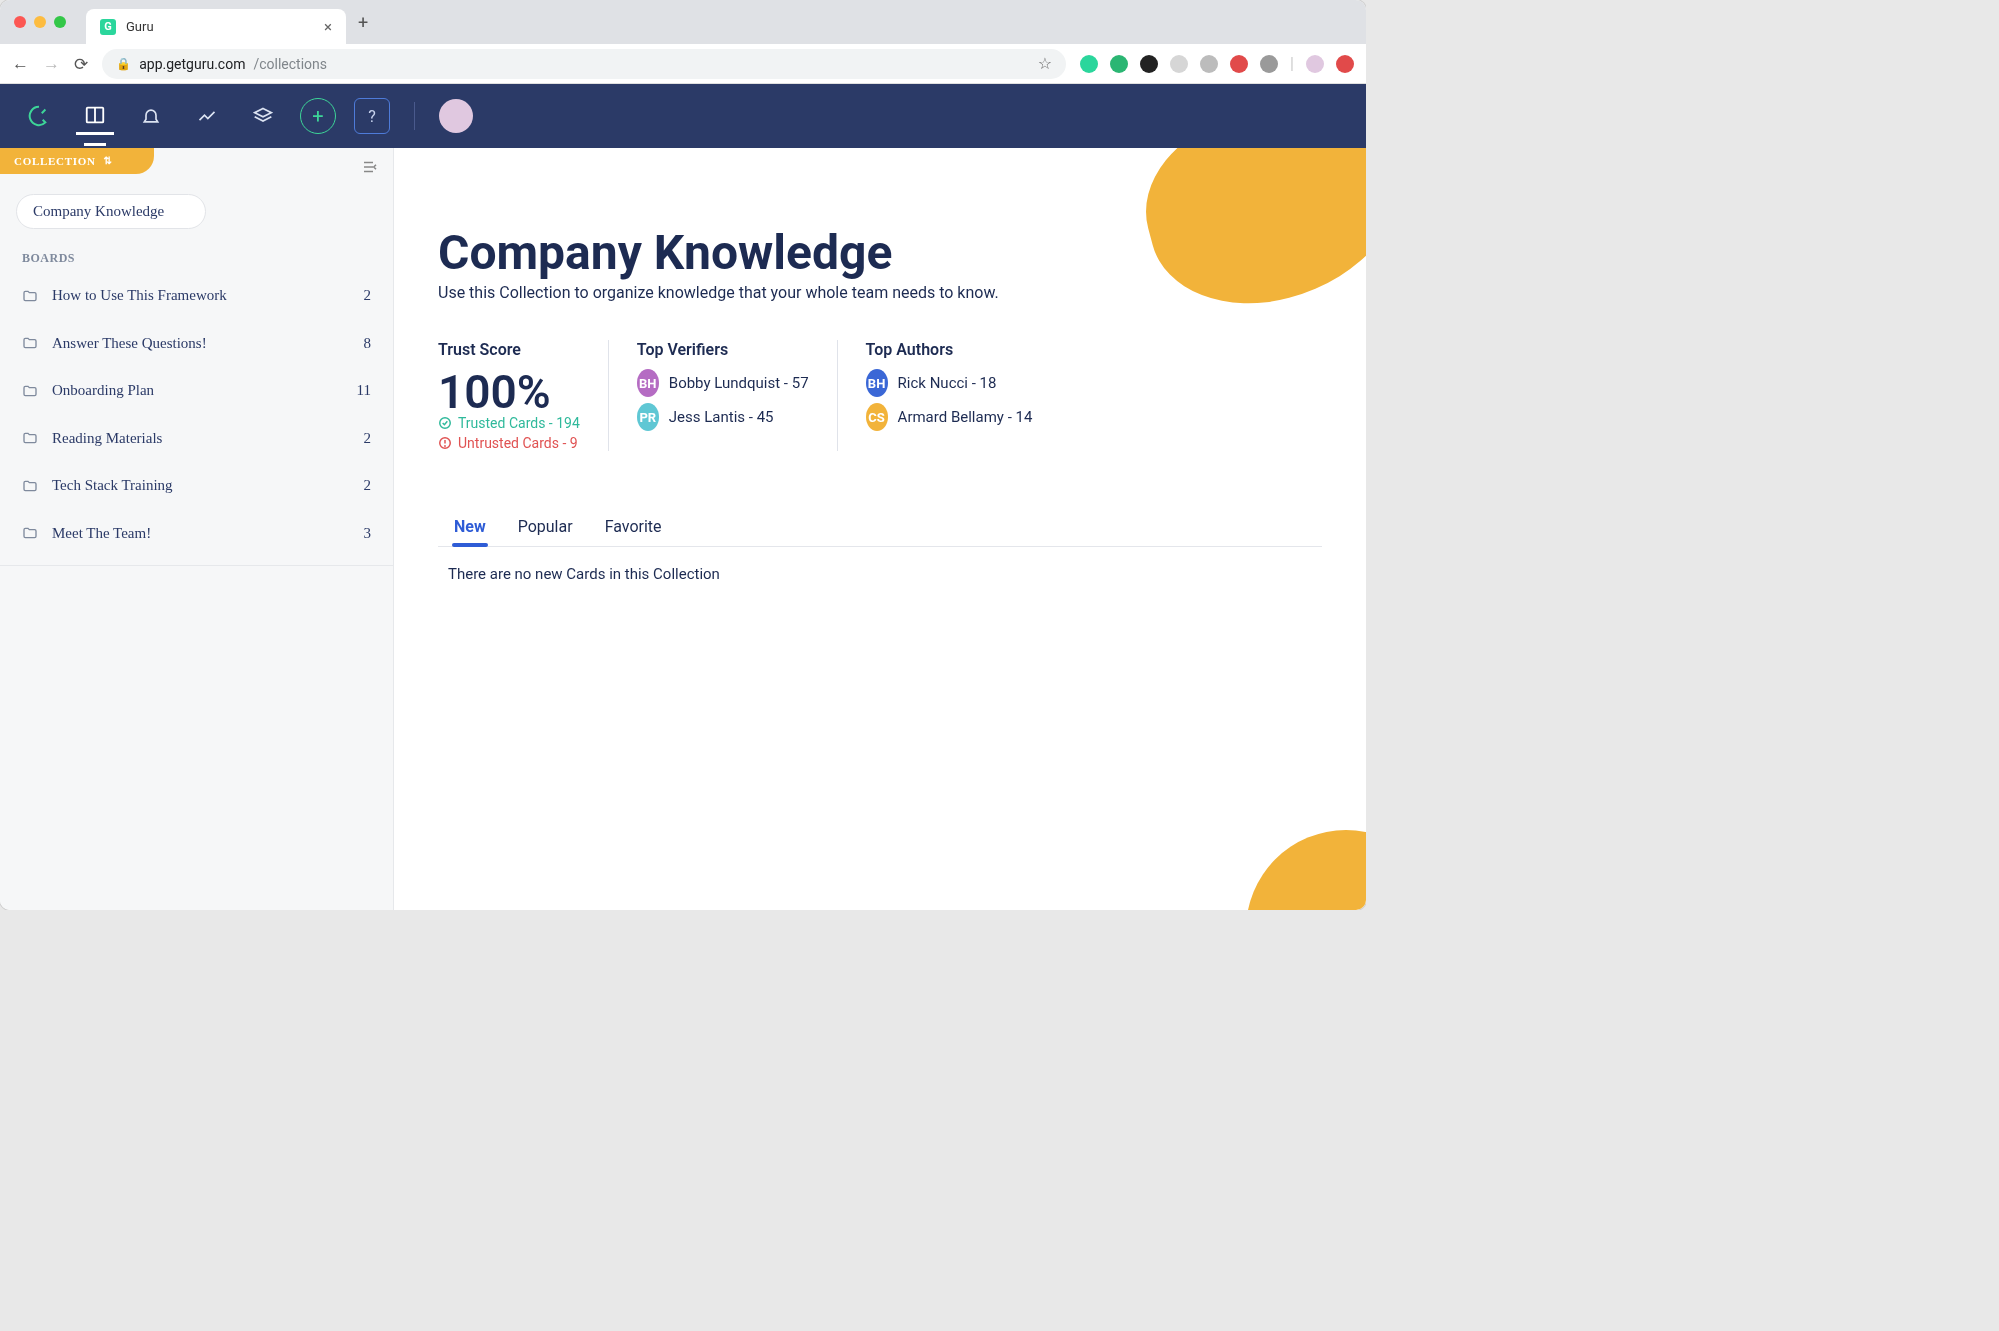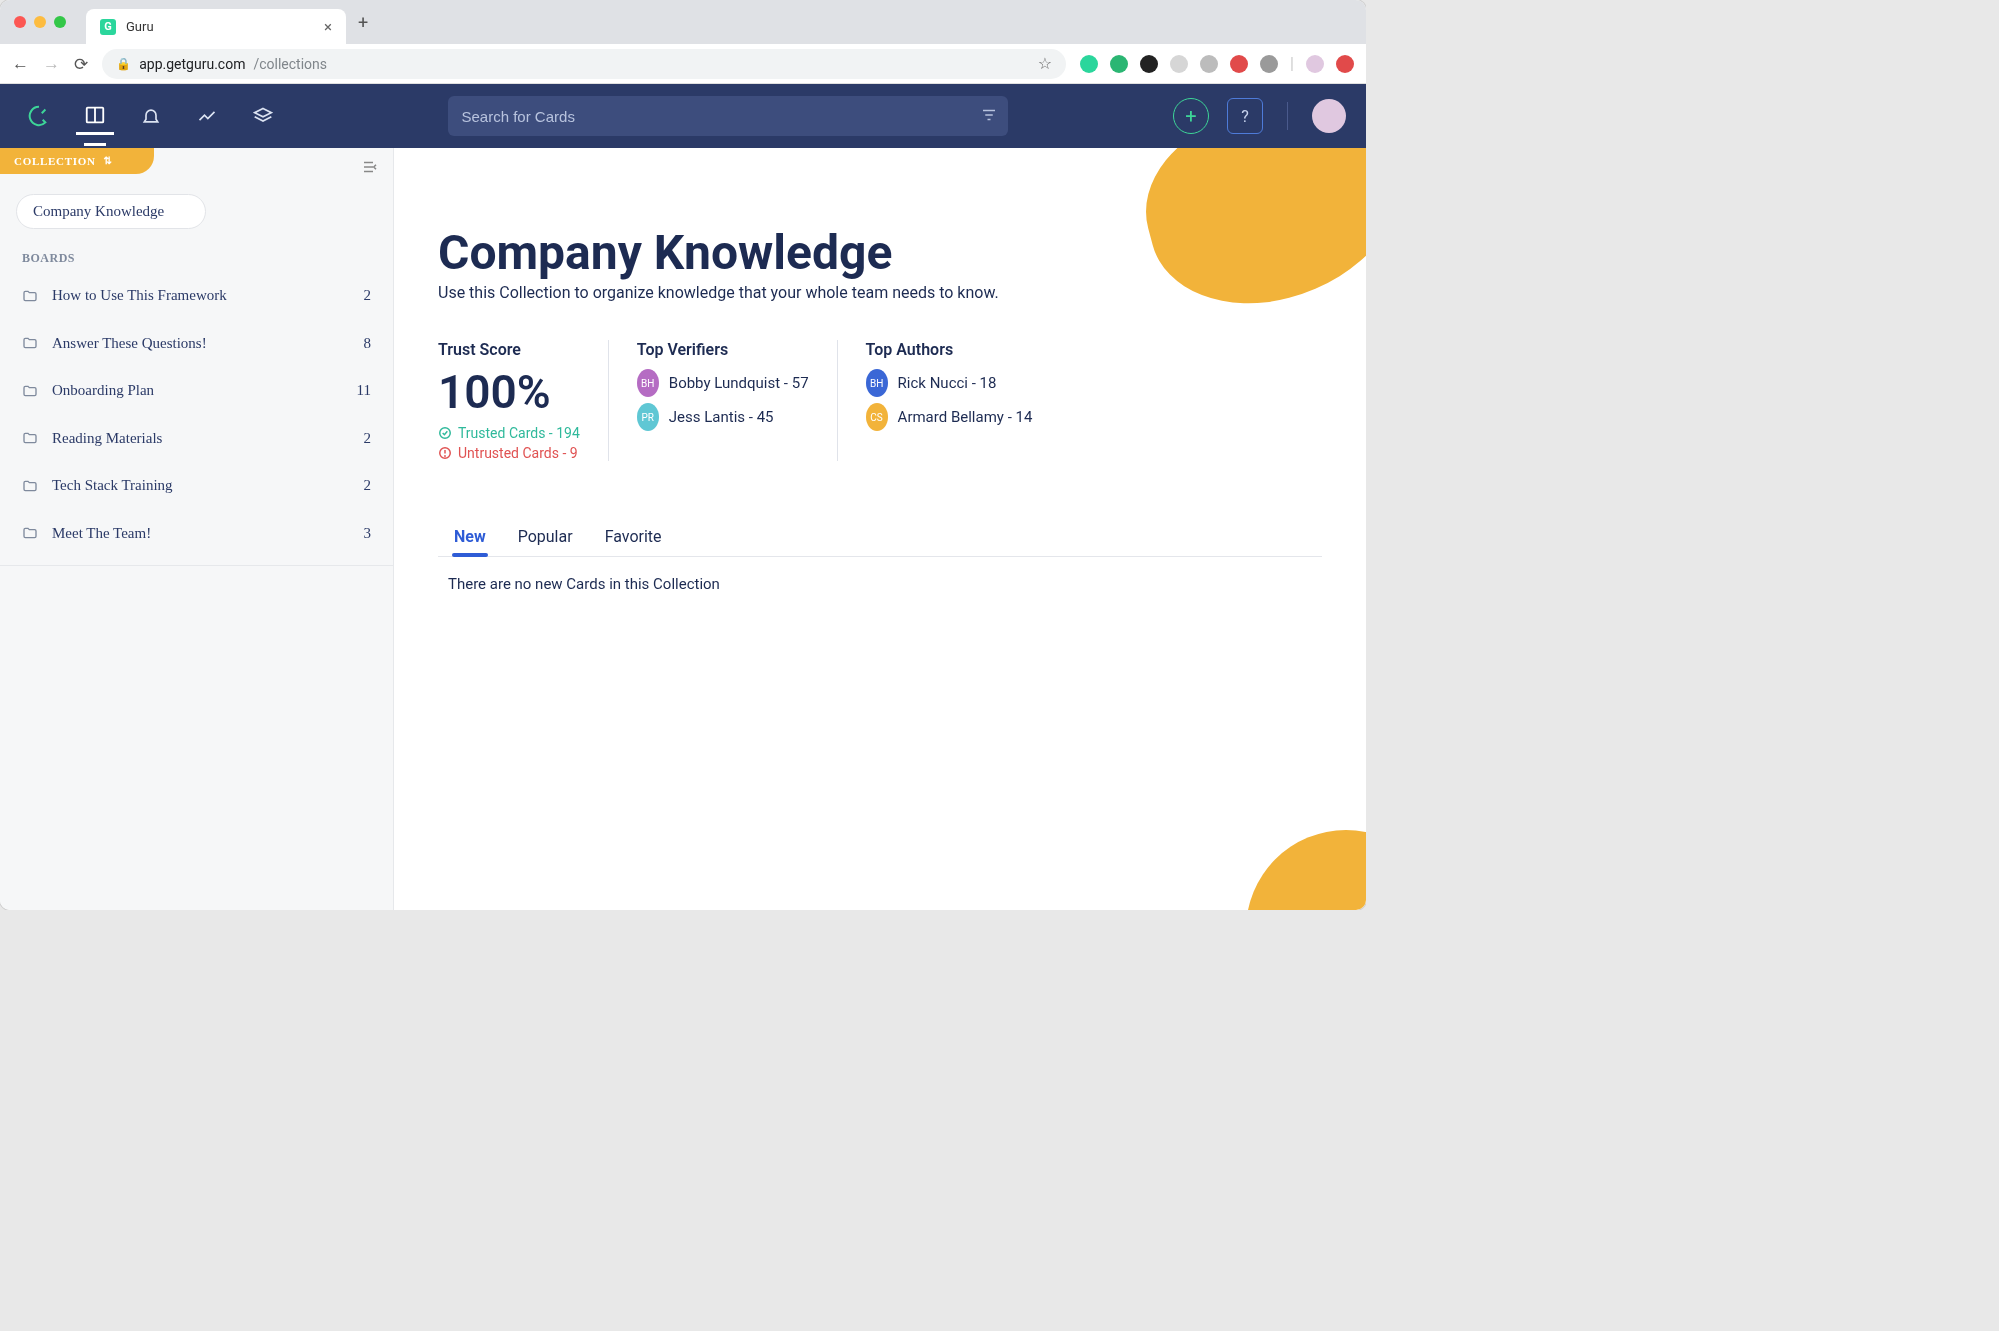--- a/index.html
+++ b/index.html
@@ -109,24 +109,24 @@
   .main{flex:1;background:#fff;position:relative;overflow:hidden;padding:40px 44px;}
   .blob1{position:absolute;top:-40px;right:-40px;width:260px;height:190px;background:#f2b33a;border-radius:50% 40% 60% 50%;transform:rotate(-15deg);}
   .blob2{position:absolute;bottom:-120px;right:-80px;width:200px;height:200px;background:#f2b33a;border-radius:50%;}
   .page-title{font-size:48px;font-weight:700;color:#1d2b52;margin-top:36px;}
   .page-sub{font-size:16px;color:#1d2b52;margin-top:2px;}
   .stats-row{display:flex;margin-top:38px;gap:0;}
   .stat-col{padding:0 28px;border-left:1px solid #e0e3ea;}
   .stat-col:first-child{padding-left:0;border-left:none;}
   .stat-head{font-size:16px;color:#1d2b52;font-weight:600;margin-bottom:10px;}
   .trust-val{font-size:46px;font-weight:600;color:#1d2b52;line-height:1;}
-  .trusted{color:#2fb99b;font-size:14px;display:flex;align-items:center;gap:6px;margin-top:10px;}
+  .trusted{color:#2fb99b;font-size:14px;display:flex;align-items:center;gap:6px;}
   .untrusted{color:#e05252;font-size:14px;display:flex;align-items:center;gap:6px;margin-top:4px;}
   .person-row{display:flex;align-items:center;gap:10px;margin:6px 0;color:#1d2b52;font-size:15px;}
-  .pav{width:22px;height:28px;border-radius:50%;display:flex;align-items:center;justify-content:center;font-size:10px;font-weight:400;color:#fff;}
+  .pav{width:22px;height:28px;border-radius:50%;display:flex;align-items:center;justify-content:center;font-size:13px;font-weight:700;color:#fff;}
   .tabs{display:flex;gap:28px;border-bottom:1px solid #e4e6eb;margin-top:56px;padding:0 14px;}
   .tabitem{padding:10px 2px;font-size:16px;color:#1d2b52;position:relative;cursor:pointer;}
   .tabitem.active{font-weight:700;color:#2e5cd6;}
   .tabitem.active::after{content:"";position:absolute;left:0;right:0;bottom:-1px;height:4px;background:#2e5cd6;border-radius:2px;}
   .tab-content{margin:18px 10px;color:#1d2b52;font-size:15px;}
   svg{display:block;}
 </style>
 </head>
 <body>
 
@@ -191,30 +191,20 @@
     <div class="hicon">
       <svg width="20" height="20" viewBox="0 0 24 24" fill="none" stroke="#dce3f2" stroke-width="2">
           <polyline points="3 17 9 11 13 15 21 7"></polyline>
         </svg>
     </div>
     <div class="hicon">
       <svg width="20" height="20" viewBox="0 0 24 24" fill="none" stroke="#dce3f2" stroke-width="2">
           <polygon points="12 3 22 8 12 13 2 8"></polygon>
           <polyline points="2 13 12 18 22 13"></polyline>
         </svg>
-    </div>
-    <div class="search-wrap">
-      <input class="search-input" placeholder="Search for Cards" style="">
-      <span class="filter-btn">
-        <svg width="18" height="18" viewBox="0 0 24 24" fill="none" stroke="#b8c3de" stroke-width="2">
-            <line x1="4" y1="6" x2="20" y2="6"></line>
-            <line x1="7" y1="12" x2="17" y2="12"></line>
-            <line x1="10" y1="18" x2="14" y2="18"></line>
-          </svg>
-      </span>
     </div>
     <div class="create-btn">+</div>
     <div class="help-btn">?</div>
     <div class="usep"></div>
     <div class="avatar"></div>
   </div>
 
   <div class="body">
     <div class="sidebar">
       <div class="coll-header">

